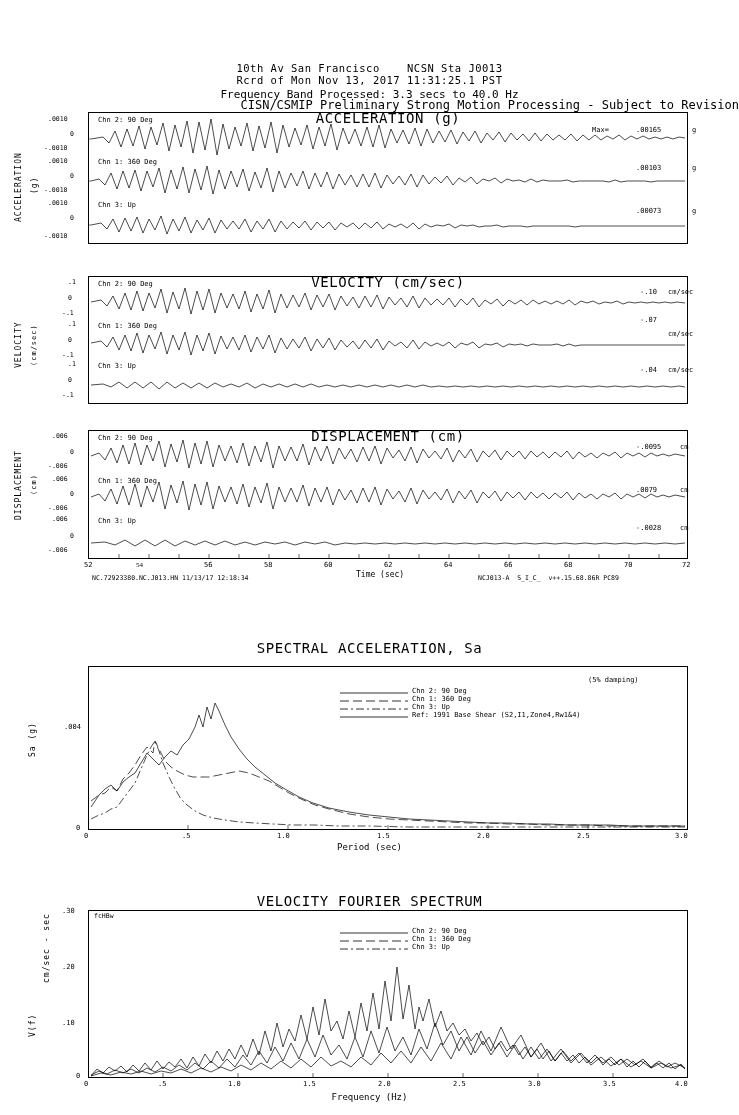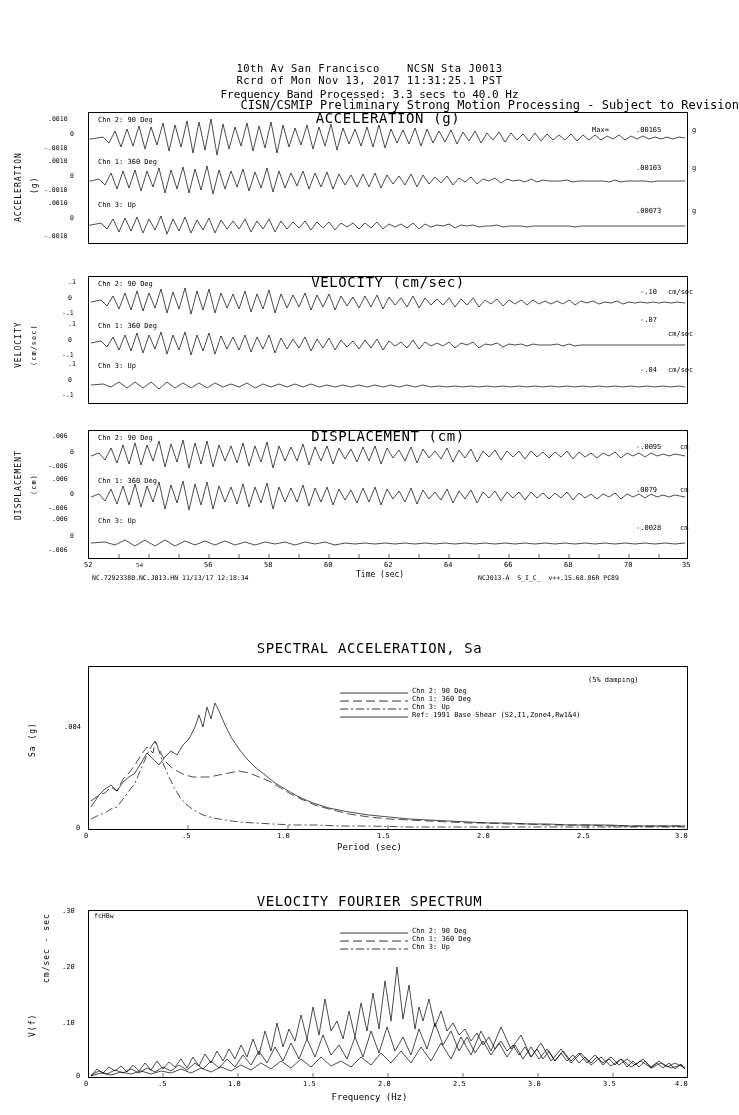--- a/index.html
+++ b/index.html
@@ -145,21 +145,21 @@
   <div class="abs tiny2" style="left:84px;top:561px;">52</div>
   <div class="abs tiny2" style="left:136px;top:561px;font-family:Liberation Serif, serif;">54</div>
   <div class="abs tiny2" style="left:204px;top:561px;">56</div>
   <div class="abs tiny2" style="left:264px;top:561px;">58</div>
   <div class="abs tiny2" style="left:324px;top:561px;">60</div>
   <div class="abs tiny2" style="left:384px;top:561px;">62</div>
   <div class="abs tiny2" style="left:444px;top:561px;">64</div>
   <div class="abs tiny2" style="left:504px;top:561px;">66</div>
   <div class="abs tiny2" style="left:564px;top:561px;">68</div>
   <div class="abs tiny2" style="left:624px;top:561px;">70</div>
-  <div class="abs tiny2" style="left:682px;top:561px;">35</div>
+  <div class="abs tiny2" style="left:682px;top:561px;">72</div>
 
   <div class="abs tiny2" style="left:356px;top:570px;font-size:8px;">Time (sec)</div>
 
   <div class="abs tiny" style="left:92px;top:574px;">NC.72923380.NC.J013.HN 11/13/17 12:18:34</div>
   <div class="abs tiny" style="left:478px;top:574px;">NCJ013-A  S_I_C_  v++.15.68.86R PC89</div>
 
   <div class="abs panel-title" style="left:0;top:640px;width:739px;">SPECTRAL ACCELERATION, Sa</div>
   <div class="abs vert axlabel" style="left:28px;top:710px;height:60px;width:12px;">Sa (g)</div>
 
   <div class="abs tiny2" style="left:64px;top:723px;">.004</div>

